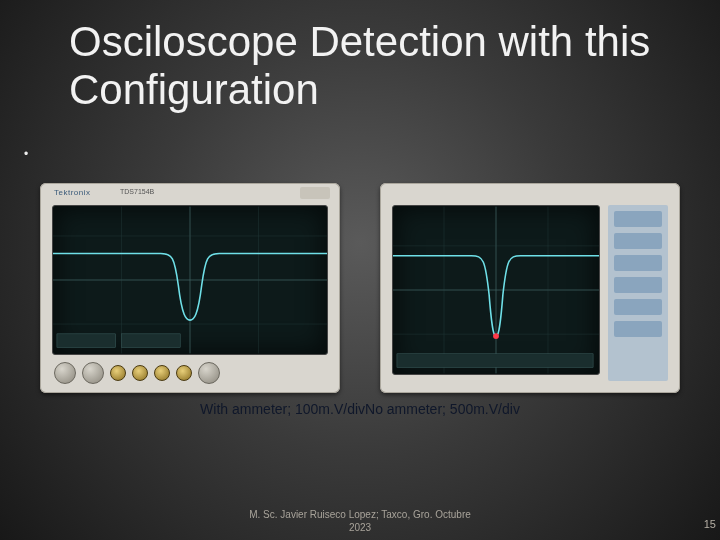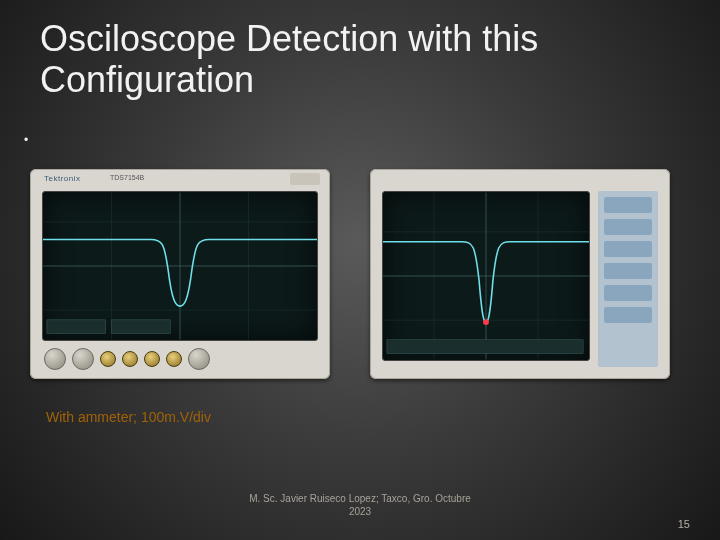--- a/index.html
+++ b/index.html
@@ -5,39 +5,41 @@
   * { margin:0; padding:0; box-sizing:border-box; }
   body {
     width:720px; height:540px;
     background: radial-gradient(circle at 50% 45%, #5a5a5a 0%, #3a3a3a 45%, #181818 100%);
     font-family: Arial, Helvetica, sans-serif;
     color:#fff;
     position:relative;
     overflow:hidden;
   }
   .title {
-    font-size:36px;
+    font-size:42px;
     line-height:1.15;
     color:#f2f2f2;
     font-weight:400;
     padding:18px 20px 0 40px;
+    margin-left:29px;
   }
   .bullet-row {
     display:flex;
     align-items:flex-start;
     padding:30px 40px 0 24px;
     font-size:14px;
     color:#eee;
     gap:14px;
   }
   .bullet-dot { font-size:12px; line-height:18px; }
   .images {
     display:flex;
     gap:40px;
     padding:20px 30px 0 30px;
+    justify-content:center;
   }
   .scope {
     width:300px; height:210px;
     background:#d9d6cf;
     border-radius:6px;
     position:relative;
     box-shadow: inset 0 0 0 1px #aaa69c, 0 2px 4px rgba(0,0,0,.5);
   }
   .scope-screen {
     position:absolute;
@@ -84,35 +86,35 @@
     position:absolute; right:12px; top:22px; width:60px; bottom:12px;
     background:#b3c2cf; border-radius:2px;
   }
   .scope2 .panel .btn {
     height:16px; margin:6px 6px 0 6px;
     background:#8aa5be; border-radius:2px;
   }
   .scope2 .scope-screen { right:80px; height:170px; }
   .captions {
     display:flex;
-    justify-content:space-between;
-    padding:30px 46px 0 46px;
+    justify-content:center;
+    padding:8px 46px 0 46px;
     font-size:14px;
-    color:#a16207;
+    color:#0f172a;
   }
   .footer {
     position:absolute;
-    left:0; right:0; bottom:22px;
+    left:0; right:0; bottom:6px;
     text-align:center;
     font-size:10px;
     color:#a8a39a;
     line-height:1.3;
   }
   .pagenum {
-    position:absolute; right:30px; bottom:10px;
+    position:absolute; right:4px; bottom:10px;
     font-size:11px; color:#b5afa4;
   }
 </style>
 </head>
 <body>
 
 <h1 class="title">Osciloscope Detection with this Configuration</h1>
 
 <div class="bullet-row">
   <span class="bullet-dot">•</span>
@@ -173,20 +175,21 @@
       <div class="btn"></div>
       <div class="btn"></div>
       <div class="btn"></div>
     </div>
   </div>
 
 </div>
 
 <div class="captions">
   <span>With ammeter; 100m.V/div</span>
+  <span>No ammeter; 500m.V/div</span>
 </div>
 
 <div class="footer">
   <span>M. Sc. Javier Ruiseco Lopez; Taxco, Gro. Octubre</span><br>
   <span>2023</span>
 </div>
 
 <div class="pagenum">15</div>
 
 </body></html>

